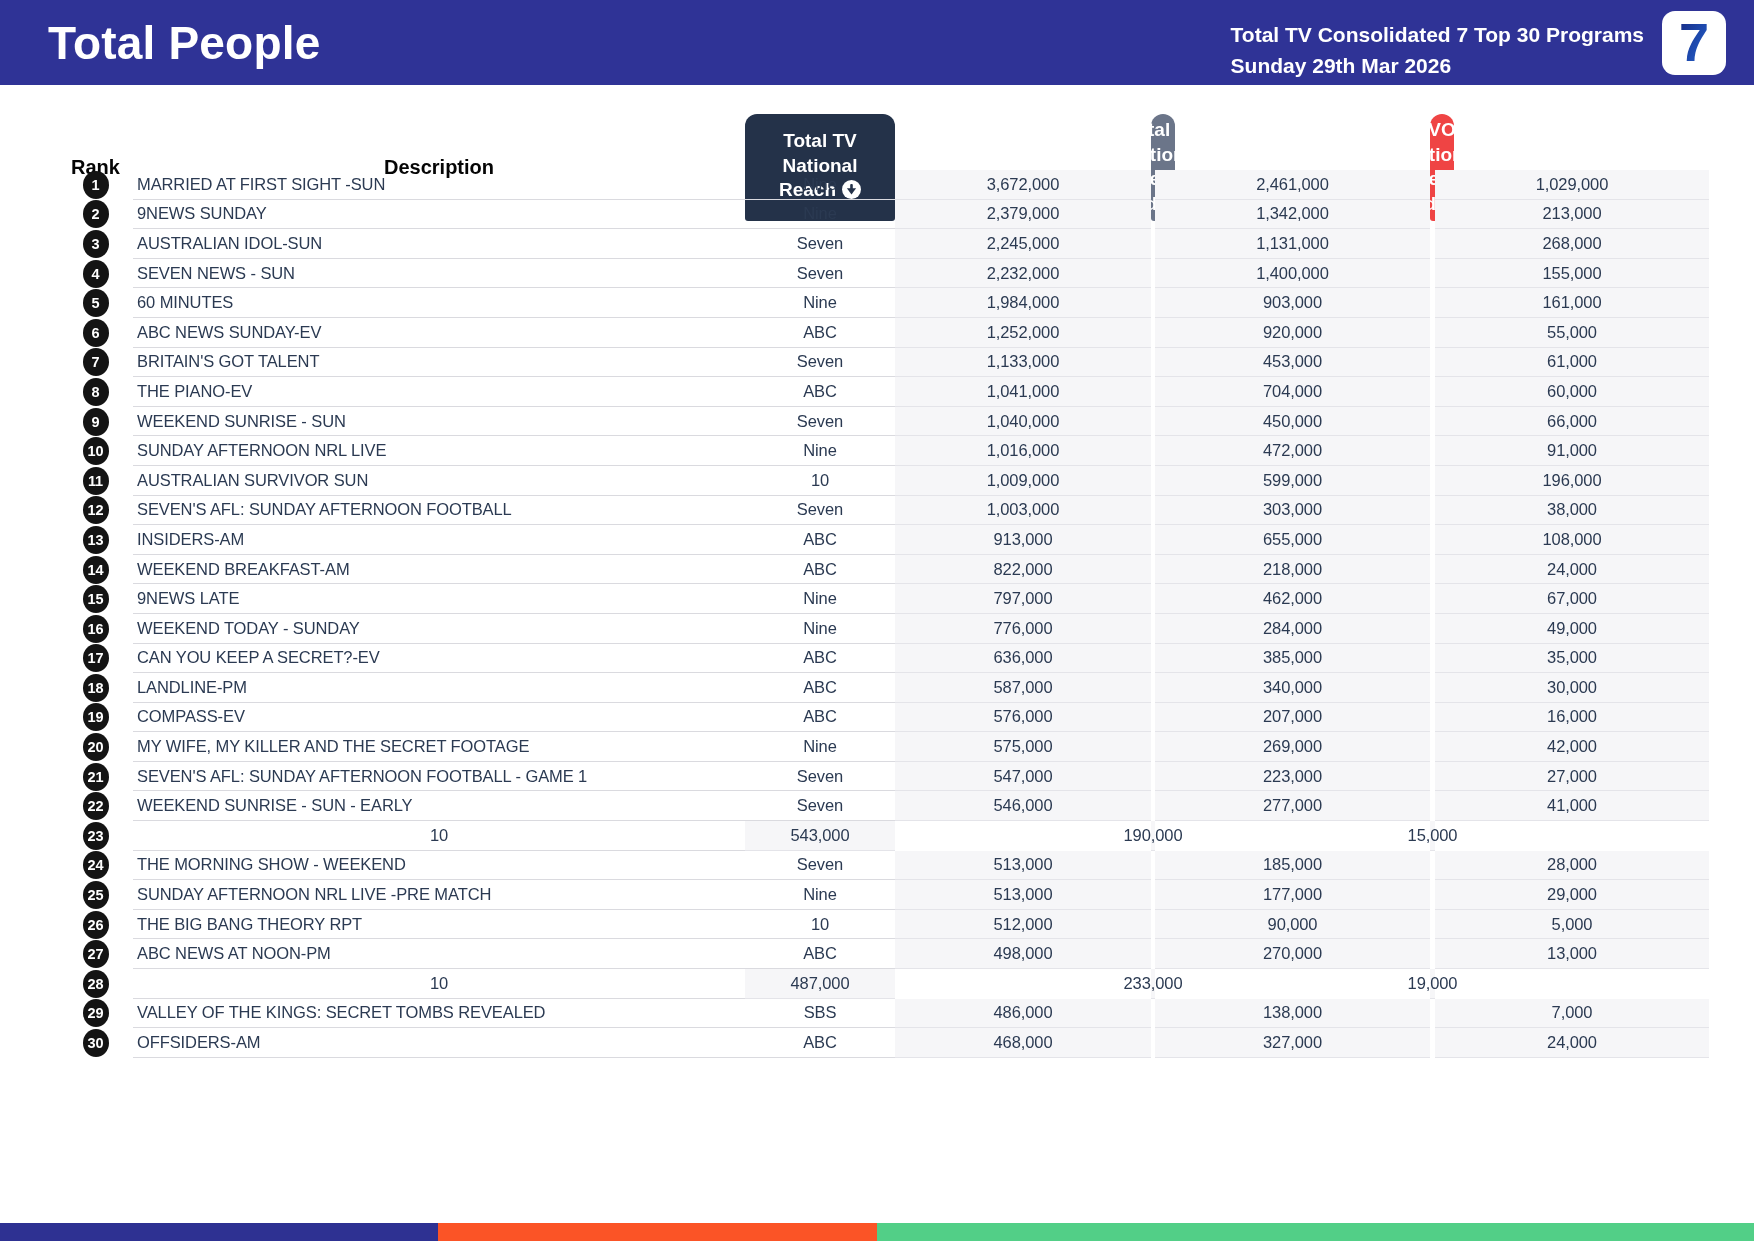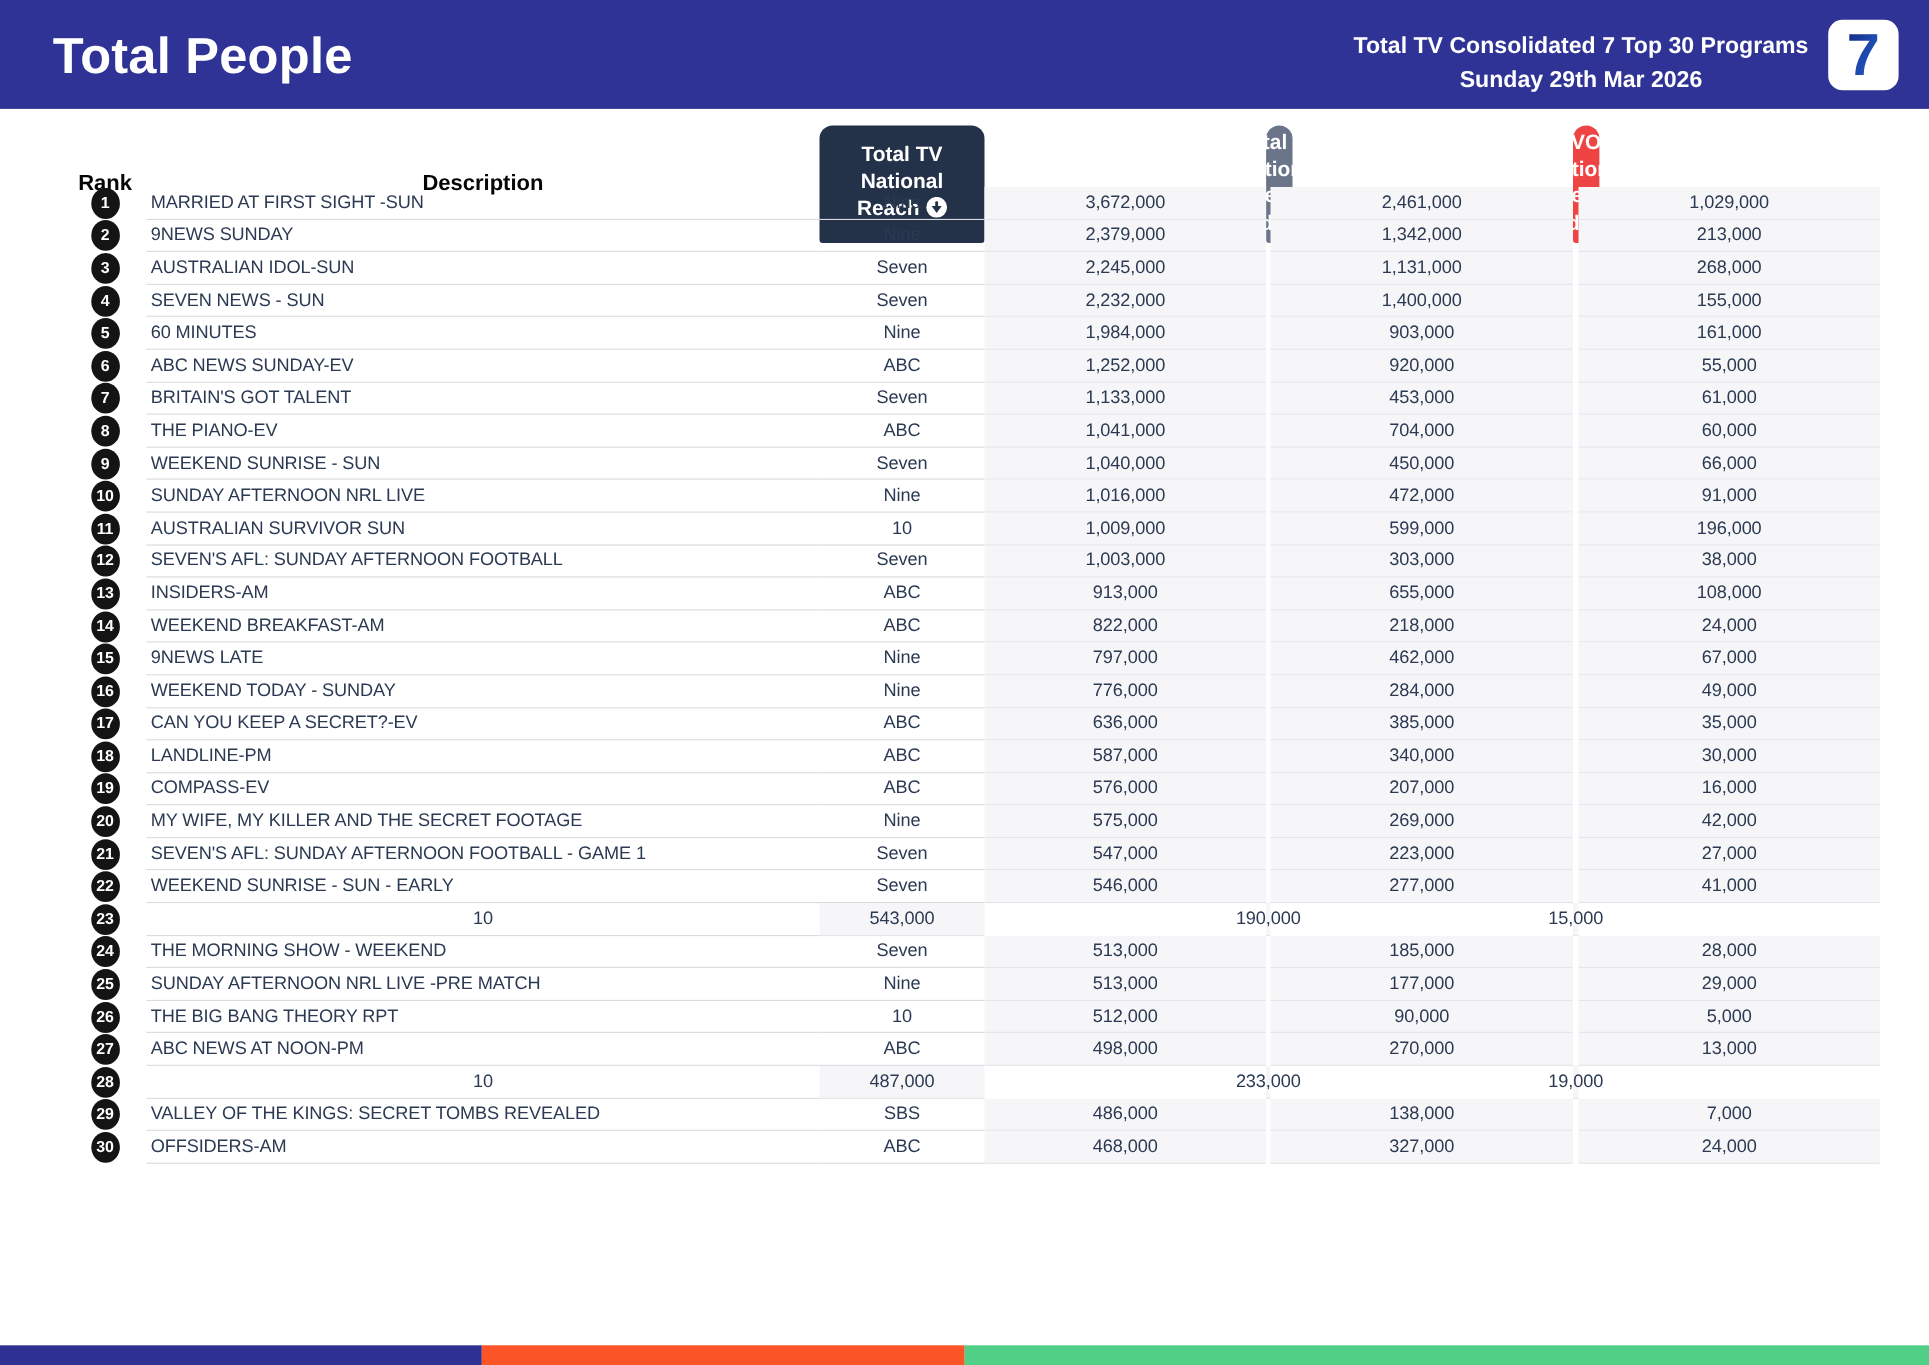--- a/index.html
+++ b/index.html
@@ -3,29 +3,29 @@
 <meta charset="utf-8">
 <style>
   html,body { margin:0; padding:0; }
   body {
     width:1754px; height:1241px; position:relative; overflow:hidden;
     background:#ffffff; font-family:"Liberation Sans", sans-serif;
   }
 
   
   .banner {
-    position:absolute; top:0; left:0; width:1754px; height:99px;
+    position:absolute; top:0; left:0; width:1754px; height:85px;
     background:#2F3396; display:flex; align-items:center;
   }
   .banner-title {
     margin-left:48px; font-size:46px; font-weight:bold; color:#ffffff;
     letter-spacing:0.2px; white-space:nowrap;
   }
   .banner-right {
-    margin-left:auto; text-align:center; color:#ffffff; font-weight:bold;
+    margin-left:auto; text-align:left; color:#ffffff; font-weight:bold;
     font-size:21px; line-height:1.45; white-space:nowrap;margin-top:16px;
   }
   .logo {
     width:64px; height:64px; background:#ffffff; border-radius:13px;
     margin:0 28px 0 18px; display:flex; align-items:center; justify-content:center;
     flex:0 0 auto;
   }
 
   
   .grid-cols {

